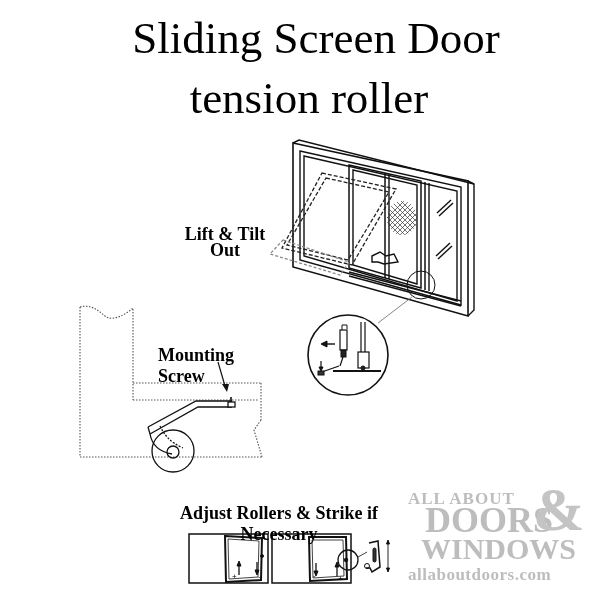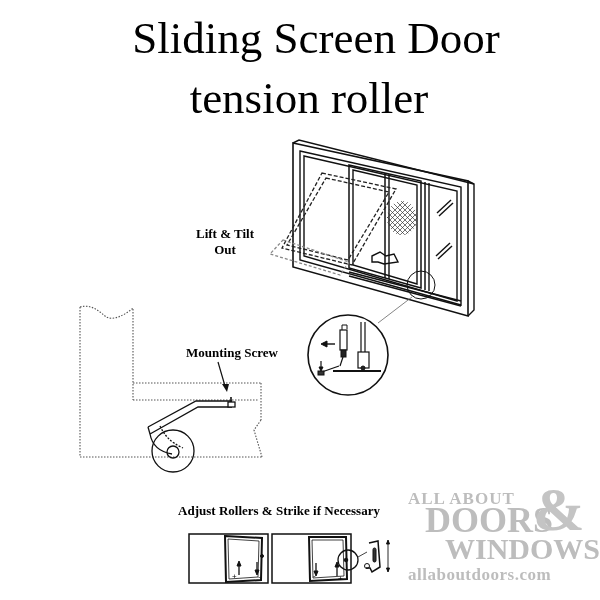--- a/index.html
+++ b/index.html
@@ -1,20 +1,20 @@
 <!DOCTYPE html>
 <html><head>
 <meta charset="utf-8">
 <style>
   html, body { margin: 0; padding: 0; background: #ffffff; }
   body { width: 600px; height: 600px; position: relative; overflow: hidden; font-family: "Liberation Serif", serif; color: #000; }
   .title { position: absolute; left: 0; width: 600px; text-align: center; font-size: 45px; line-height: 50px; font-family: "Liberation Serif", serif; }
   .title.l1 { top: 13px; margin-left: 16px; }
   .title.l2 { top: 73px; padding-left: 9px; }
-  .label { position: absolute; font-weight: bold; font-size: 13px; font-family: "Liberation Serif", serif; text-align: center; }
+  .label { position: absolute; font-weight: bold; font-size: 18px; font-family: "Liberation Serif", serif; text-align: center; }
   .wm { position: absolute; color: #bdbdbd; font-family: "Liberation Serif", serif; font-weight: bold; text-align: left; white-space: nowrap; }
   svg { position: absolute; left: 0; top: 0; }
 </style>
 </head>
 <body>
 
 <div class="title l1">Sliding Screen Door</div>
 <div class="title l2">tension roller</div>
 
 <svg width="600" height="600" viewBox="0 0 600 600">
@@ -175,22 +175,22 @@
     <polygon points="386.5,568 389.5,568 388,572" fill="#111"></polygon>
   </g>
   <text x="313" y="578" font-size="8" font-family="Liberation Sans, sans-serif">-</text>
   <text x="338" y="581" font-size="8" font-family="Liberation Sans, sans-serif">+</text>
 </svg>
 
 <div class="label" style="left:182px; top:226px; width:86px; line-height:16px;">
   <div>Lift &amp; Tilt</div>
   <div>Out</div>
 </div>
-<div class="label" style="left:158px; top:345px; width:115px; text-align:left;margin-left:28px;">Mounting Screw</div>
+<div class="label" style="left:158px; top:345px; width:115px; text-align:left;">Mounting Screw</div>
 <div class="label" style="left:159px; top:503px; width:240px; text-align:center;">Adjust Rollers &amp; Strike if Necessary</div>
 
 <div>
   <div class="wm" style="left:408px; top:489px; font-size:17px; letter-spacing:1px;">ALL ABOUT</div>
   <div class="wm" style="left:425px; top:503px; font-size:36px; line-height:34px;">DOORS</div>
   <div class="wm" style="left:533px; top:478px; font-size:62px; line-height:62px; color:#c4c4c4;">&amp;</div>
-  <div class="wm" style="left:445px; top:534px; font-size:30px; line-height:30px;">WINDOWS</div>
+  <div class="wm" style="left:421px; top:534px; font-size:30px; line-height:30px;">WINDOWS</div>
   <div class="wm" style="left:408px; top:565px; font-size:17px; letter-spacing:0.5px;">allaboutdoors.com</div>
 </div>
 
 </body></html>

